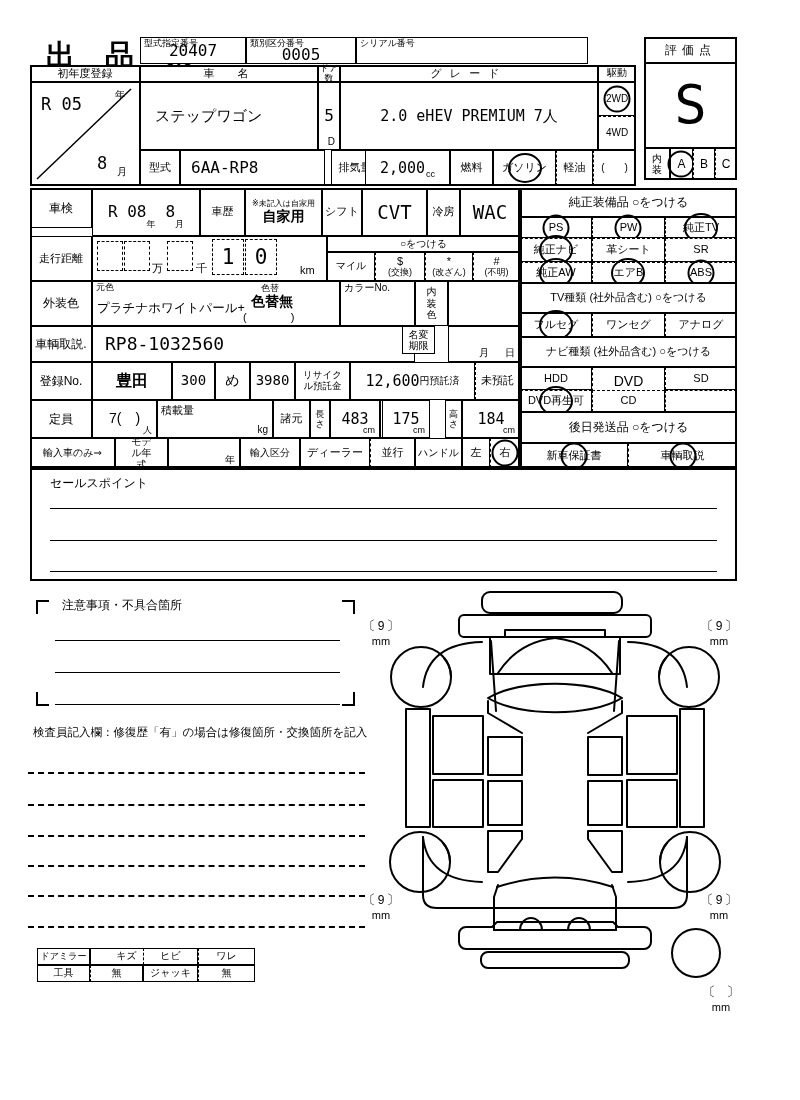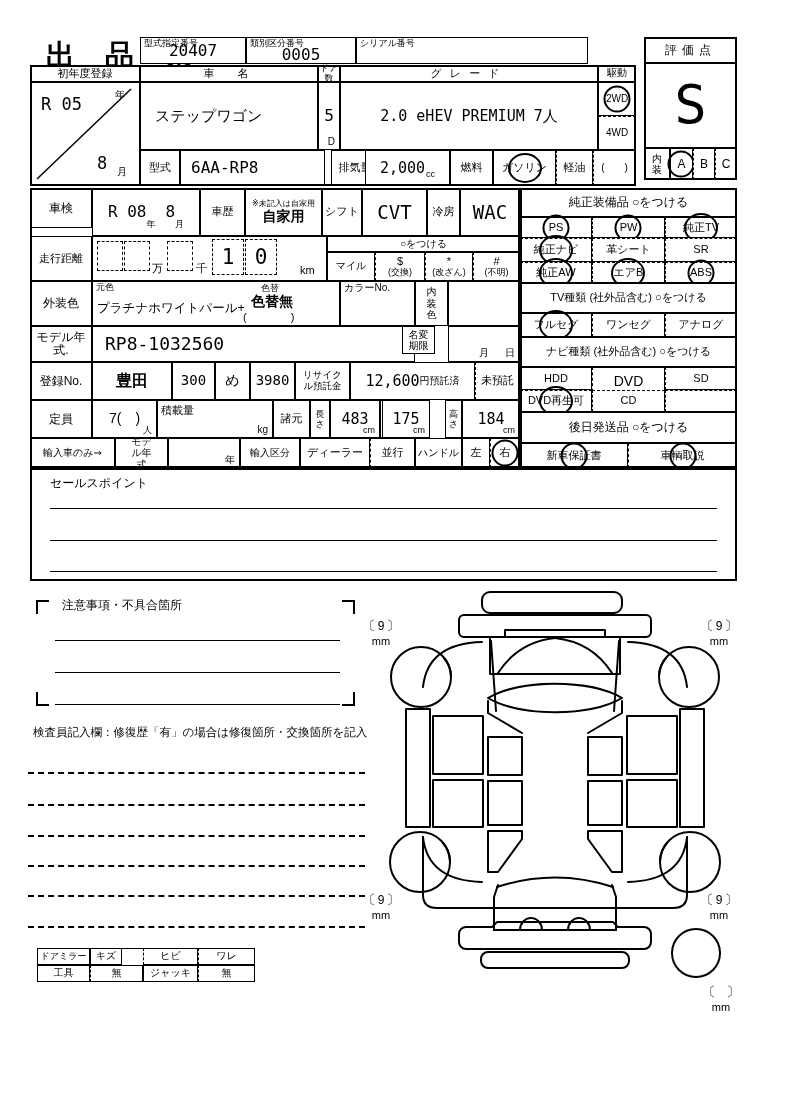--- a/index.html
+++ b/index.html
@@ -151,21 +151,21 @@
   <span class="t" style="left:150px;top:29px;font-size:11px">(　　　　)</span>
 </div>
 <div class="c" style="left:340px;top:281px;width:75px;height:45px">
   <span class="cl" style="font-size:10px">カラーNo.</span>
 </div>
 <div class="c" style="left:415px;top:281px;width:33px;height:45px;font-size:10px">
   <span class="vtext" style="width:1em">内装色</span>
 </div>
 <div class="c" style="left:448px;top:281px;width:72px;height:45px"></div>
 
-<div class="c" style="left:30px;top:326px;width:62px;height:36px;font-size:12px">モデル年式.</div>
+<div class="c" style="left:30px;top:326px;width:62px;height:36px;font-size:12px">車輌取説.</div>
 <div class="c mono" style="left:92px;top:326px;width:323px;height:36px;font-size:18px;justify-content:flex-start;padding-left:12px">RP8-1032560</div>
 <div class="c" style="left:402px;top:326px;width:33px;height:28px;font-size:10px">
   <span class="vtext" style="width:2em">名変期限</span>
 </div>
 <div class="c" style="left:448px;top:326px;width:72px;height:36px;justify-content:flex-end;align-items:flex-end;padding:0 4px 2px 0;gap:16px;font-size:10px">
   <span>月</span>
   <span>日</span>
 </div>
 
 <div class="c" style="left:30px;top:362px;width:62px;height:38px;font-size:12px">登録No.</div>
@@ -315,21 +315,21 @@
 
 <div class="t" style="left:33px;top:726px;font-size:11.5px">検査員記入欄：修復歴「有」の場合は修復箇所・交換箇所を記入</div>
 <div class="dline" style="left:28px;top:772px;width:337px"></div>
 <div class="dline" style="left:28px;top:804px;width:337px"></div>
 <div class="dline" style="left:28px;top:835px;width:337px"></div>
 <div class="dline" style="left:28px;top:865px;width:337px"></div>
 <div class="dline" style="left:28px;top:895px;width:337px"></div>
 <div class="dline" style="left:28px;top:926px;width:337px"></div>
 
 <div class="c" style="left:37px;top:948px;width:53px;height:17px;font-size:9px">ドアミラー</div>
-<div class="c" style="left:90px;top:948px;width:32px;height:17px;font-size:10px">キズ</div>
+<div class="c" style="left:90px;top:948px;width:73px;height:17px;font-size:10px">キズ</div>
 <div class="c dl" style="left:143px;top:948px;width:55px;height:17px;font-size:10px">ヒビ</div>
 <div class="c dl" style="left:198px;top:948px;width:57px;height:17px;font-size:10px">ワレ</div>
 <div class="c" style="left:37px;top:965px;width:53px;height:17px;font-size:10px">工具</div>
 <div class="c dl" style="left:90px;top:965px;width:53px;height:17px;font-size:10px">無</div>
 <div class="c" style="left:143px;top:965px;width:55px;height:17px;font-size:10px">ジャッキ</div>
 <div class="c dl" style="left:198px;top:965px;width:57px;height:17px;font-size:10px">無</div>
 <div class="box" style="left:37px;top:948px;width:218px;height:34px;border-width:1.8px"></div>
 
 <svg style="position:absolute;left:360px;top:585px" width="390" height="480" viewBox="0 0 390 480">
   <g stroke="#000" stroke-width="2" fill="none" stroke-linejoin="round" stroke-linecap="round">

